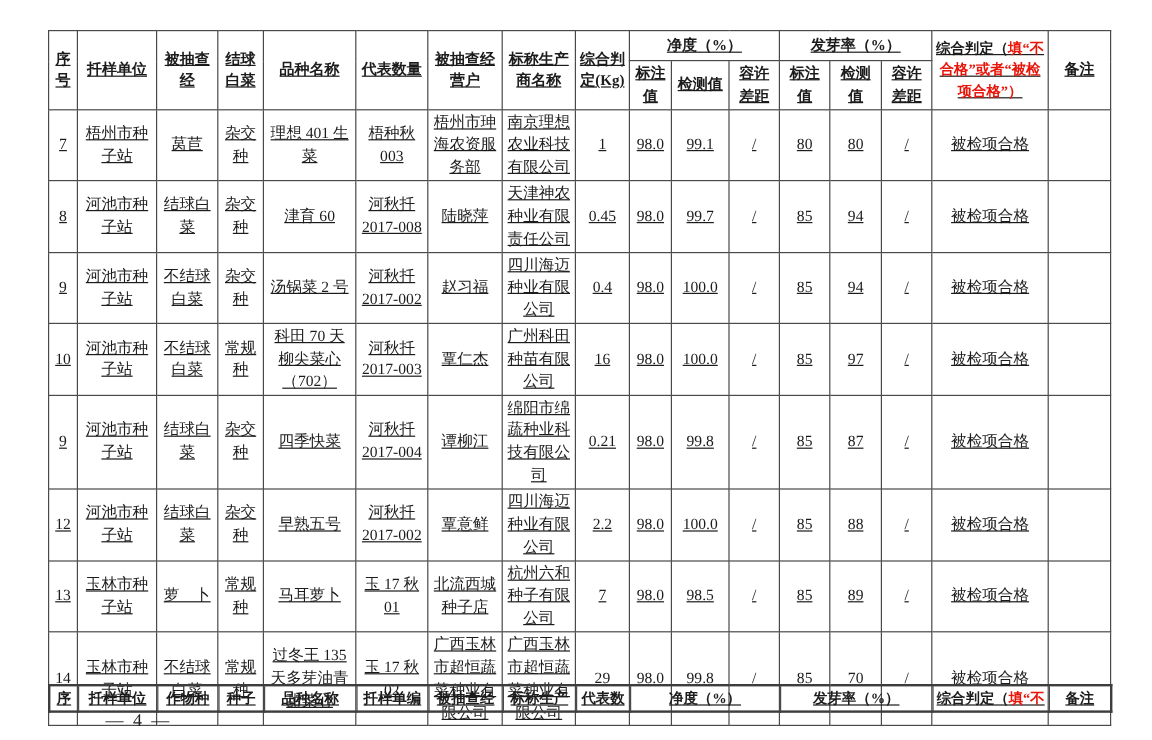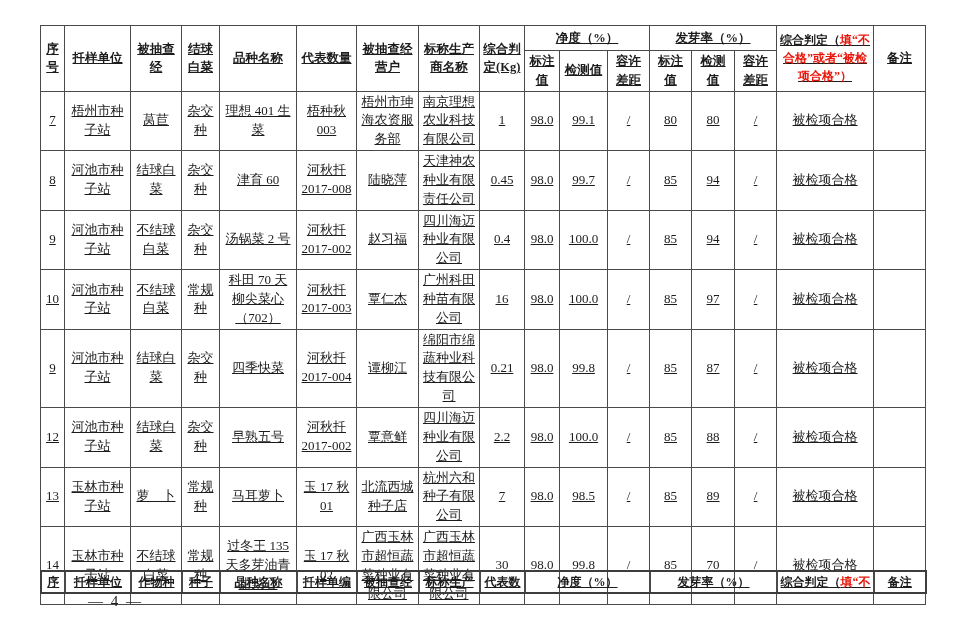--- a/index.html
+++ b/index.html
@@ -221,21 +221,21 @@
         </tr>
         <tr style="height: 78px;">
           <td>14</td>
           <td>玉林市种子站</td>
           <td>不结球白菜</td>
           <td>常规种</td>
           <td>过冬王 135 天多芽油青甜菜心</td>
           <td>玉 17 秋 02</td>
           <td>广西玉林市超恒蔬菜种业有限公司</td>
           <td>广西玉林市超恒蔬菜种业有限公司</td>
-          <td>30</td>
+          <td>29</td>
           <td>98.0</td>
           <td>99.8</td>
           <td>/</td>
           <td>85</td>
           <td>70</td>
           <td>/</td>
           <td>被检项合格</td>
           <td></td>
         </tr>
       </tbody>

